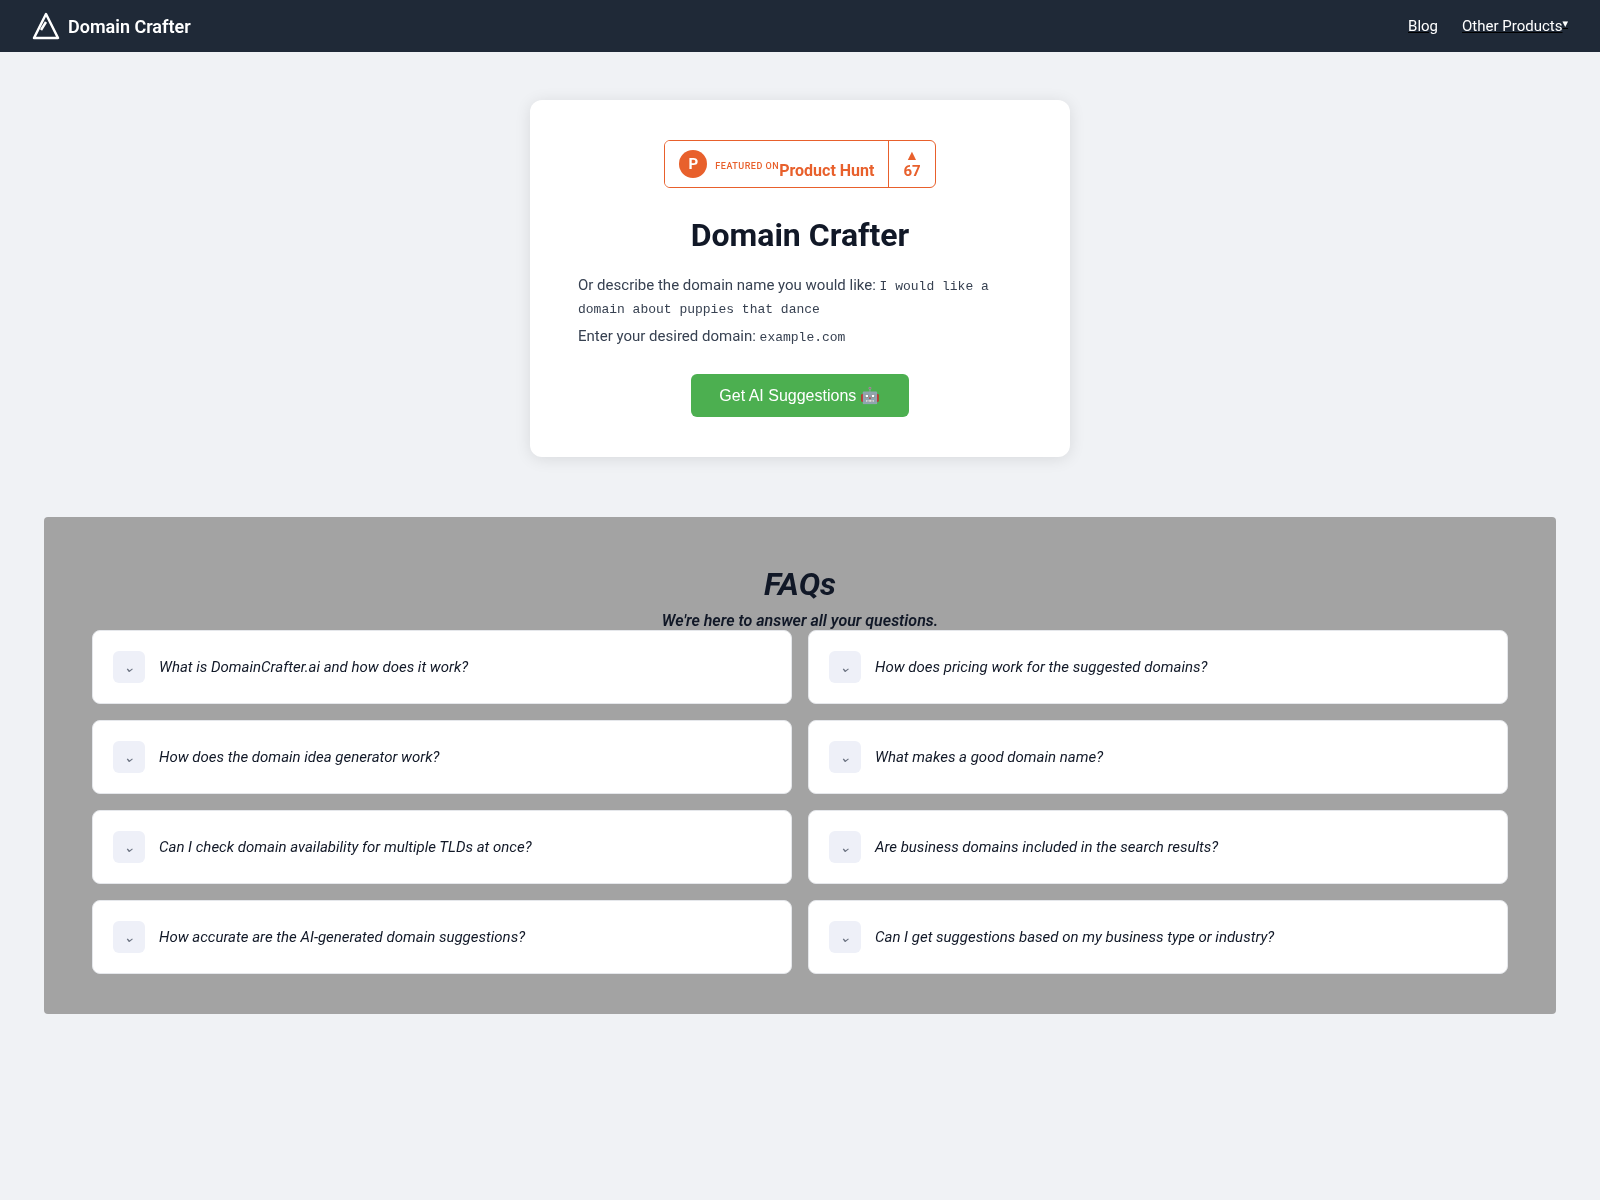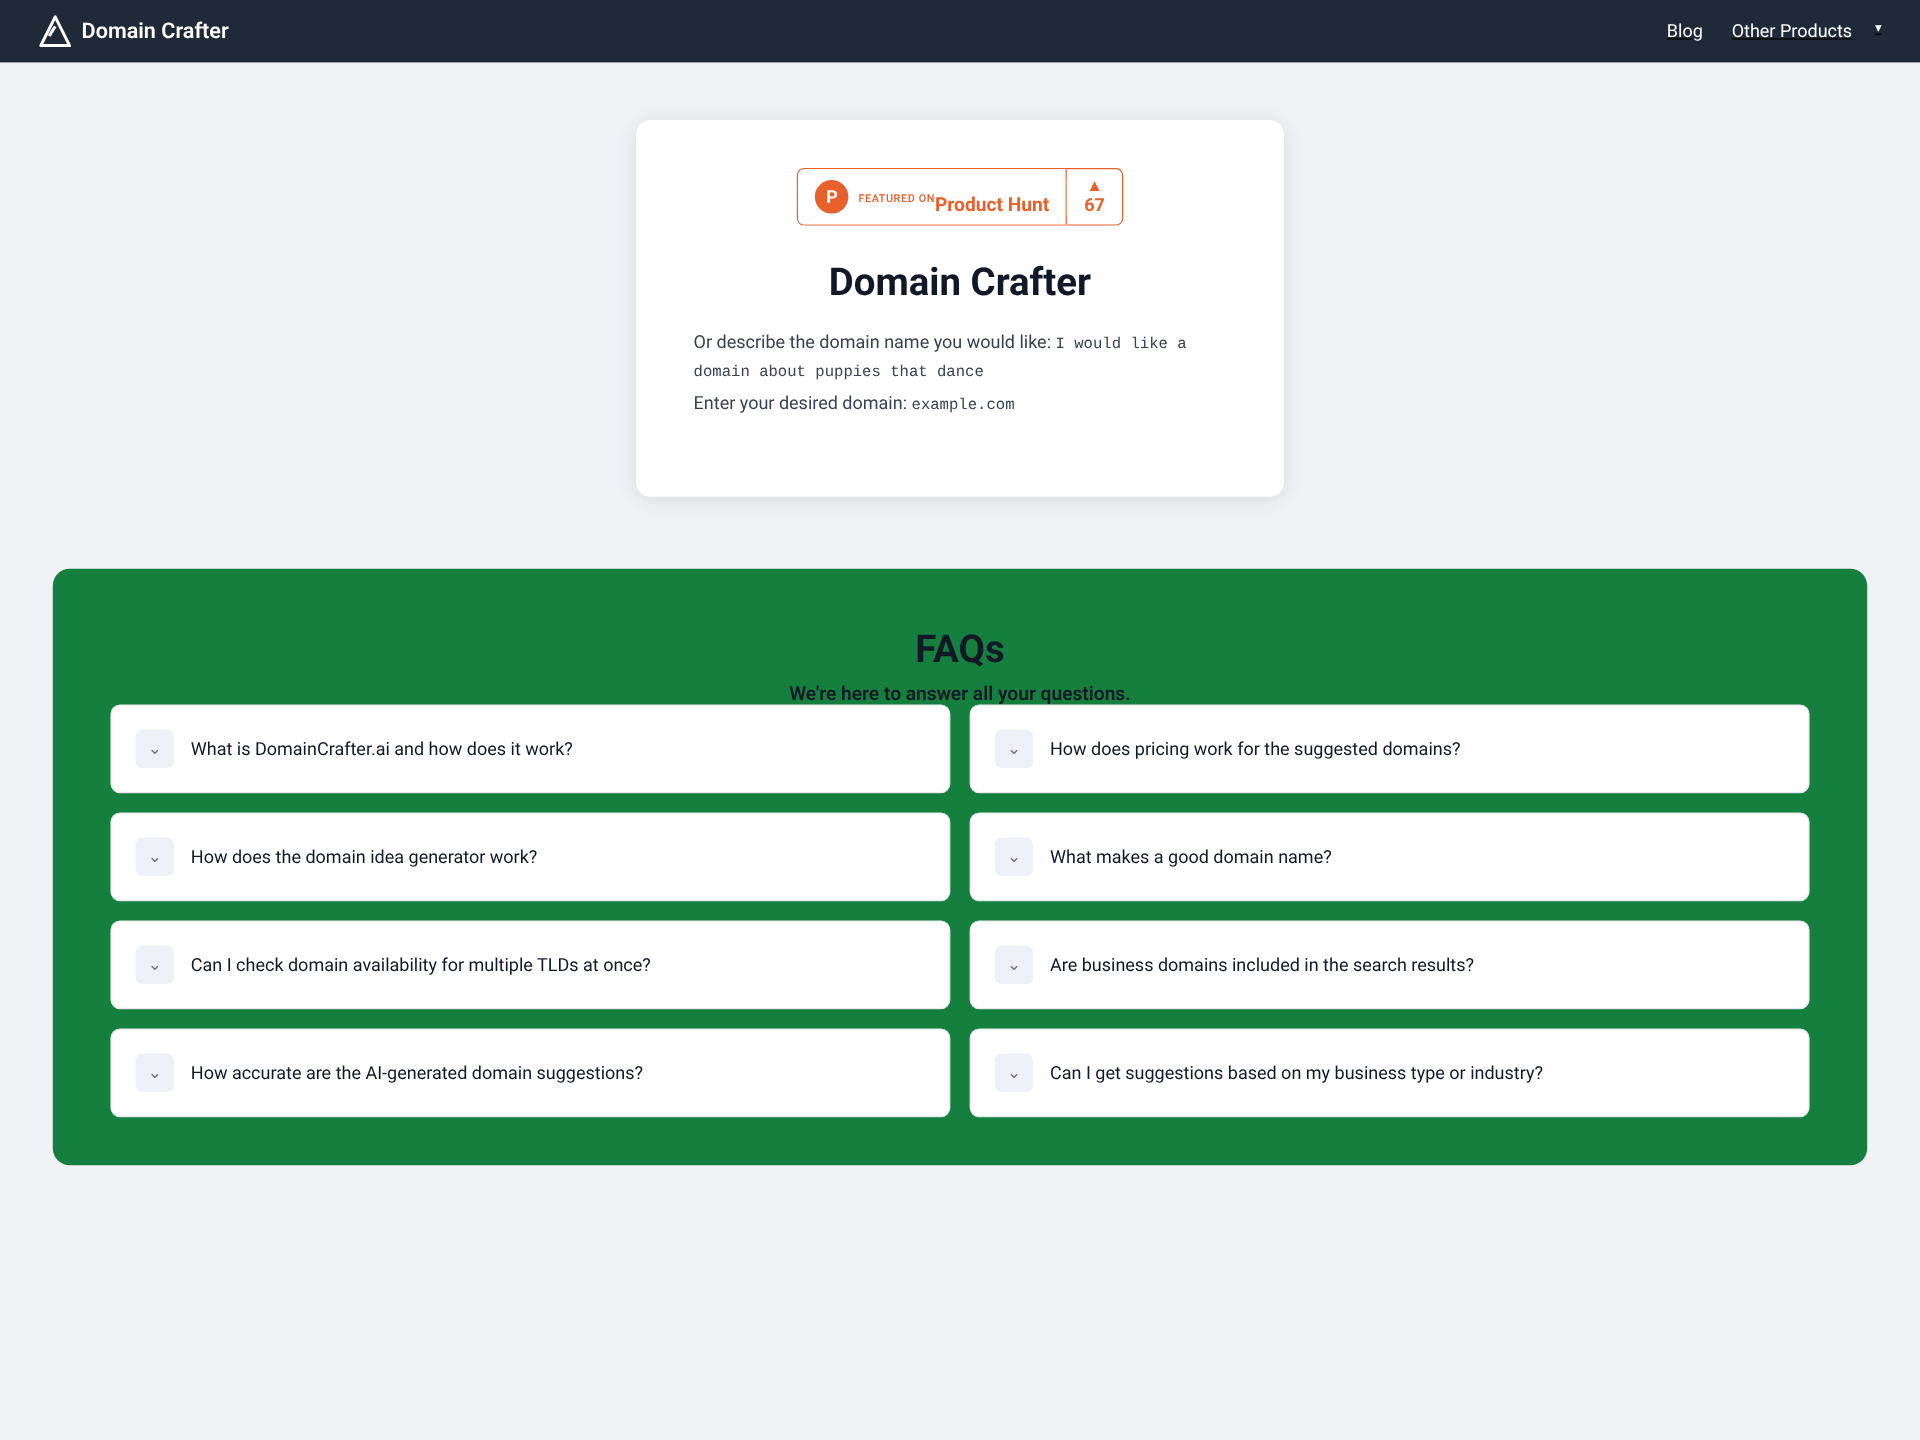--- a/index.html
+++ b/index.html
@@ -40,21 +40,21 @@
     }
     .nav-link {
       color: #ffffff;
       font-size: 15px;
       text-decoration: none;
       cursor: pointer;
     }
     .nav-link-dropdown {
       display: flex;
       align-items: flex-start;
-      gap: 19px;
+      gap: 0;
       color: #ffffff;
       font-size: 15px;
       cursor: pointer;
     }
     .chevron-small {
       font-size: 11px;
     }
 
     
     .hero-section {
@@ -188,24 +188,25 @@
       font-size: 16px;
       font-weight: 500;
       cursor: pointer;
       display: flex;
       align-items: center;
       gap: 8px;
     }
 
     
     .faq-section {
-      background: #15803d;
+      background: #a3a3a3;
       margin: 0 44px;
-      border-radius: 14px;
+      border-radius: 4px;
       padding: 48px 48px 40px;
+      font-style: italic;
     }
     .faq-heading {
       font-size: 32px;
       font-weight: 700;
       color: #111827;
       text-align: center;
       margin-bottom: 8px;
     }
     .faq-subheading {
       font-size: 16px;
@@ -292,20 +293,23 @@
         <span>Or describe the domain name you would like:</span>
         <code class="desc-code">I would like a domain about puppies that dance</code>
       </div>
       <div class="desc-line">
         <span>Enter your desired domain:</span>
         <code class="desc-code">example.com</code>
       </div>
     </div>
 
 
+    <button class="cta-button">
+      <span>Get AI Suggestions 🤖</span>
+    </button>
 
   </div>
 </section>
 
 <section class="faq-section">
   <h2 class="faq-heading">FAQs</h2>
   <p class="faq-subheading">We're here to answer all your questions.</p>
 
   <div class="faq-grid" id="faq-grid">
 

